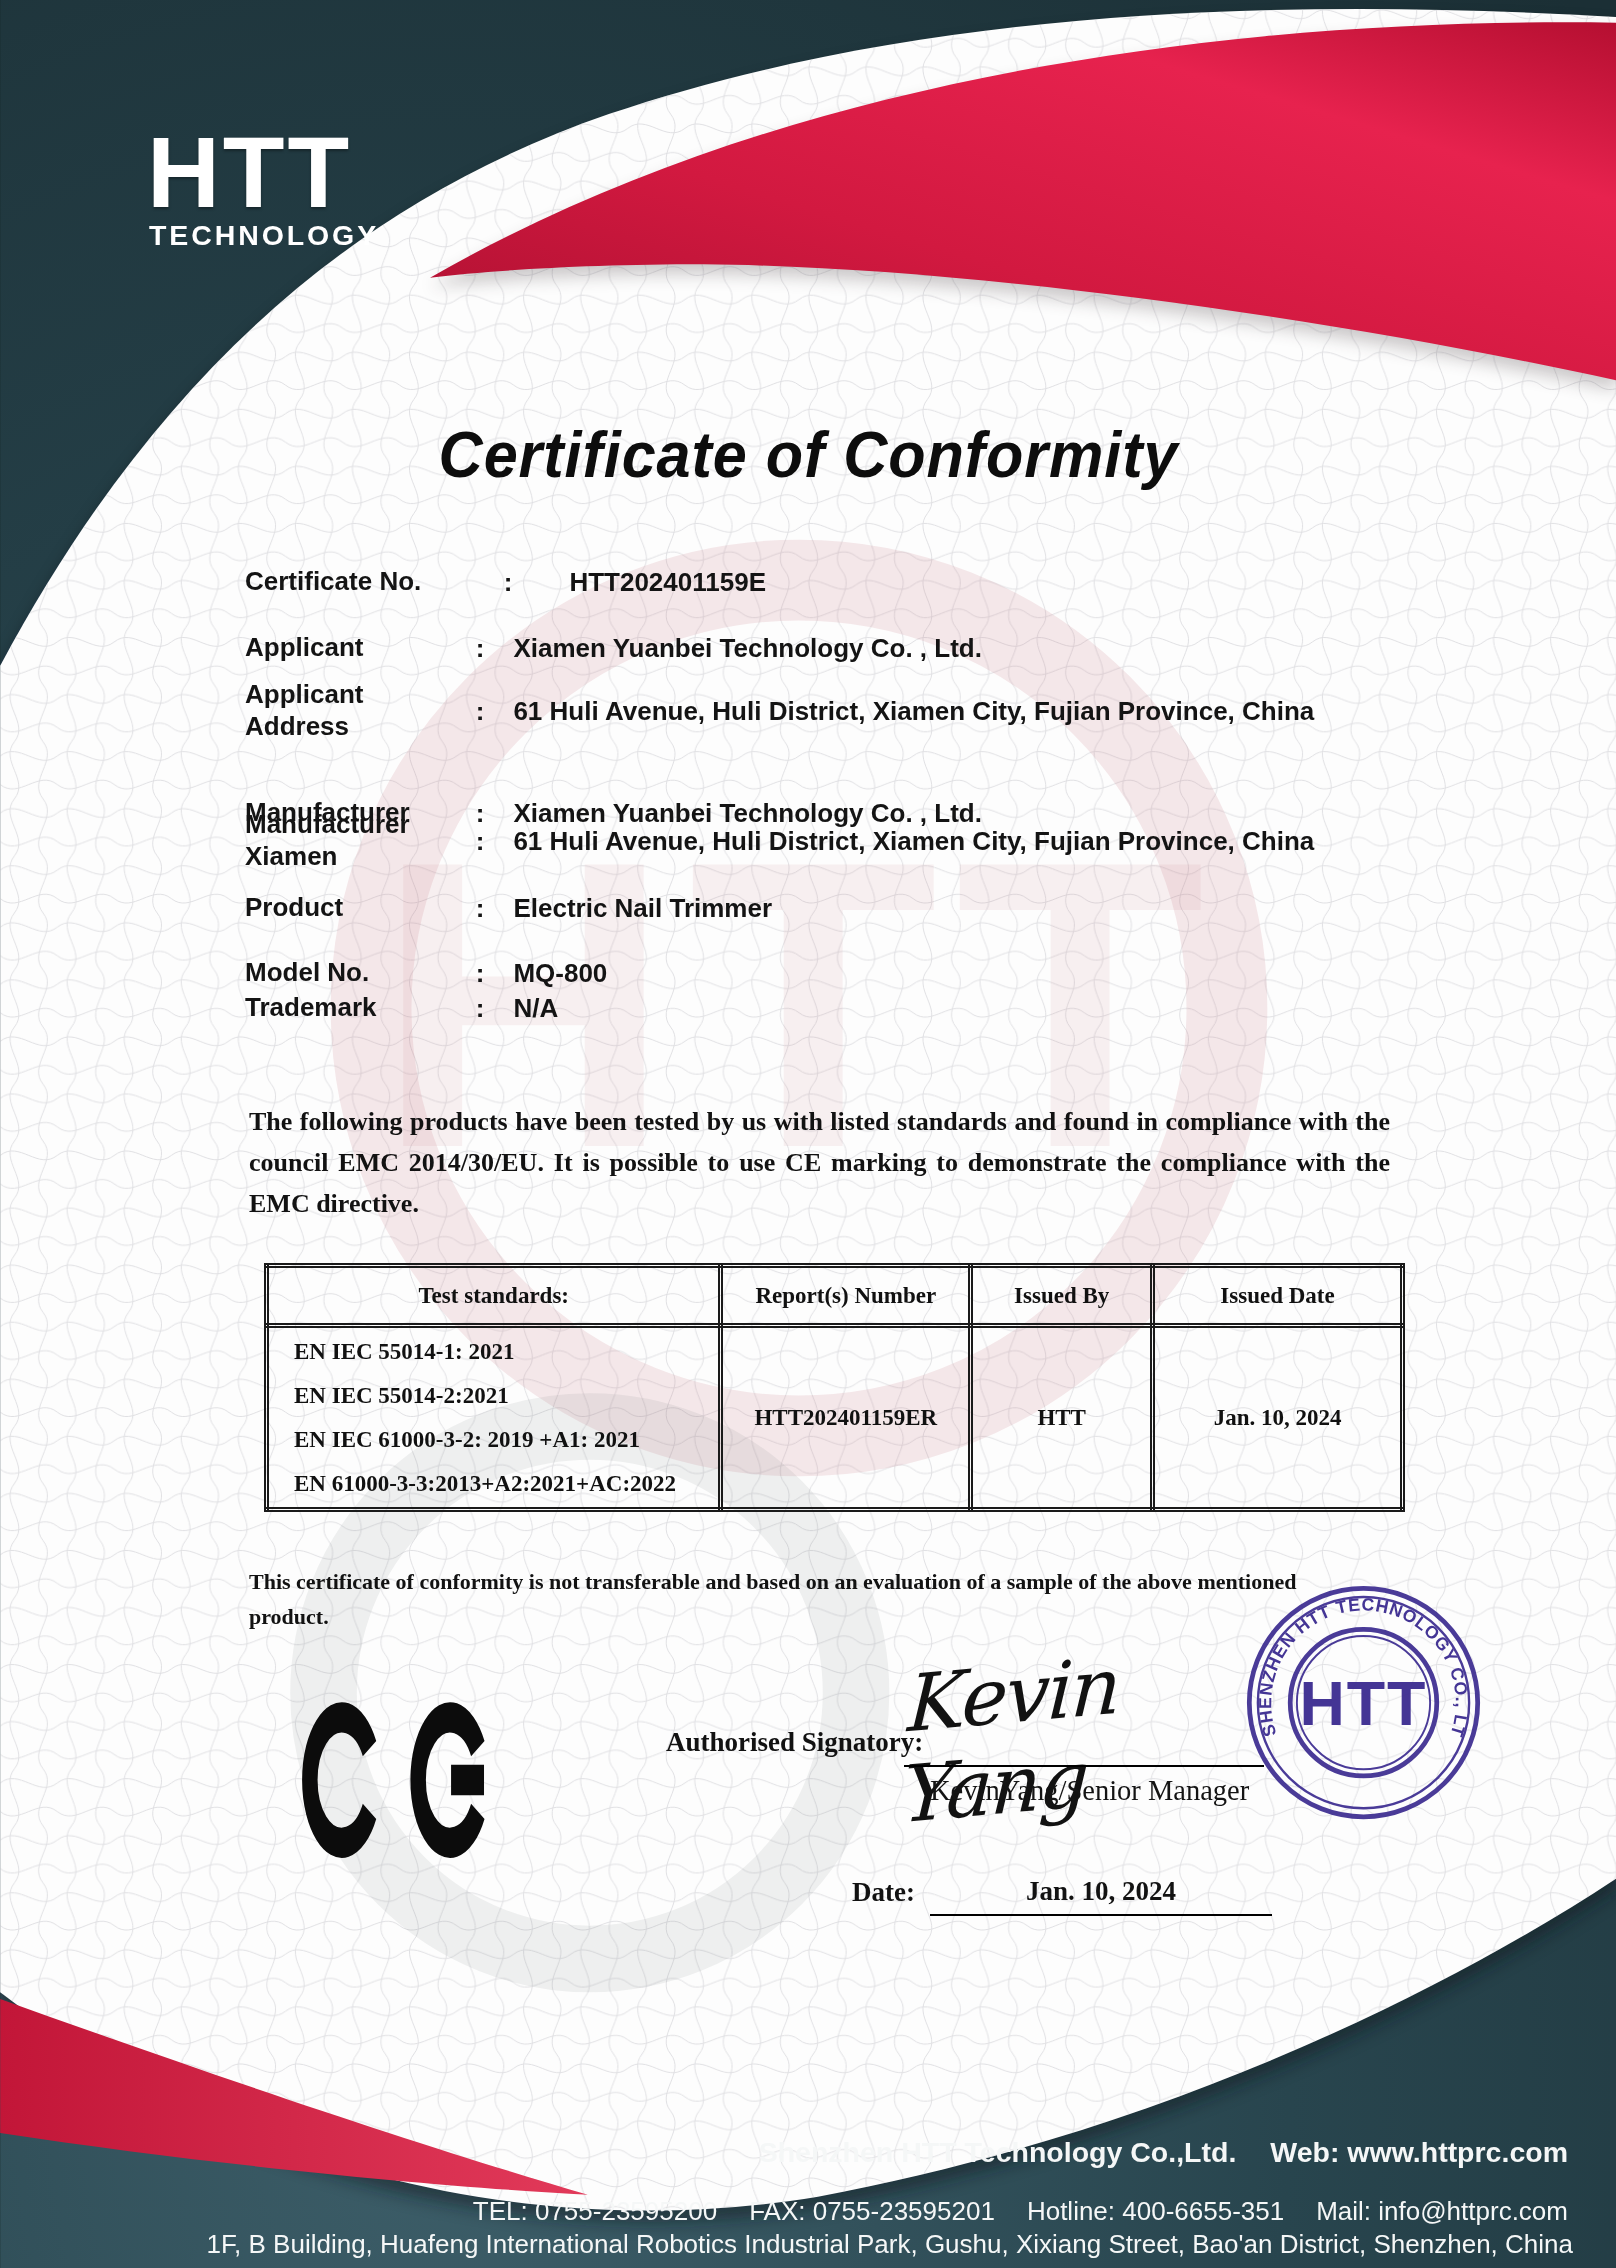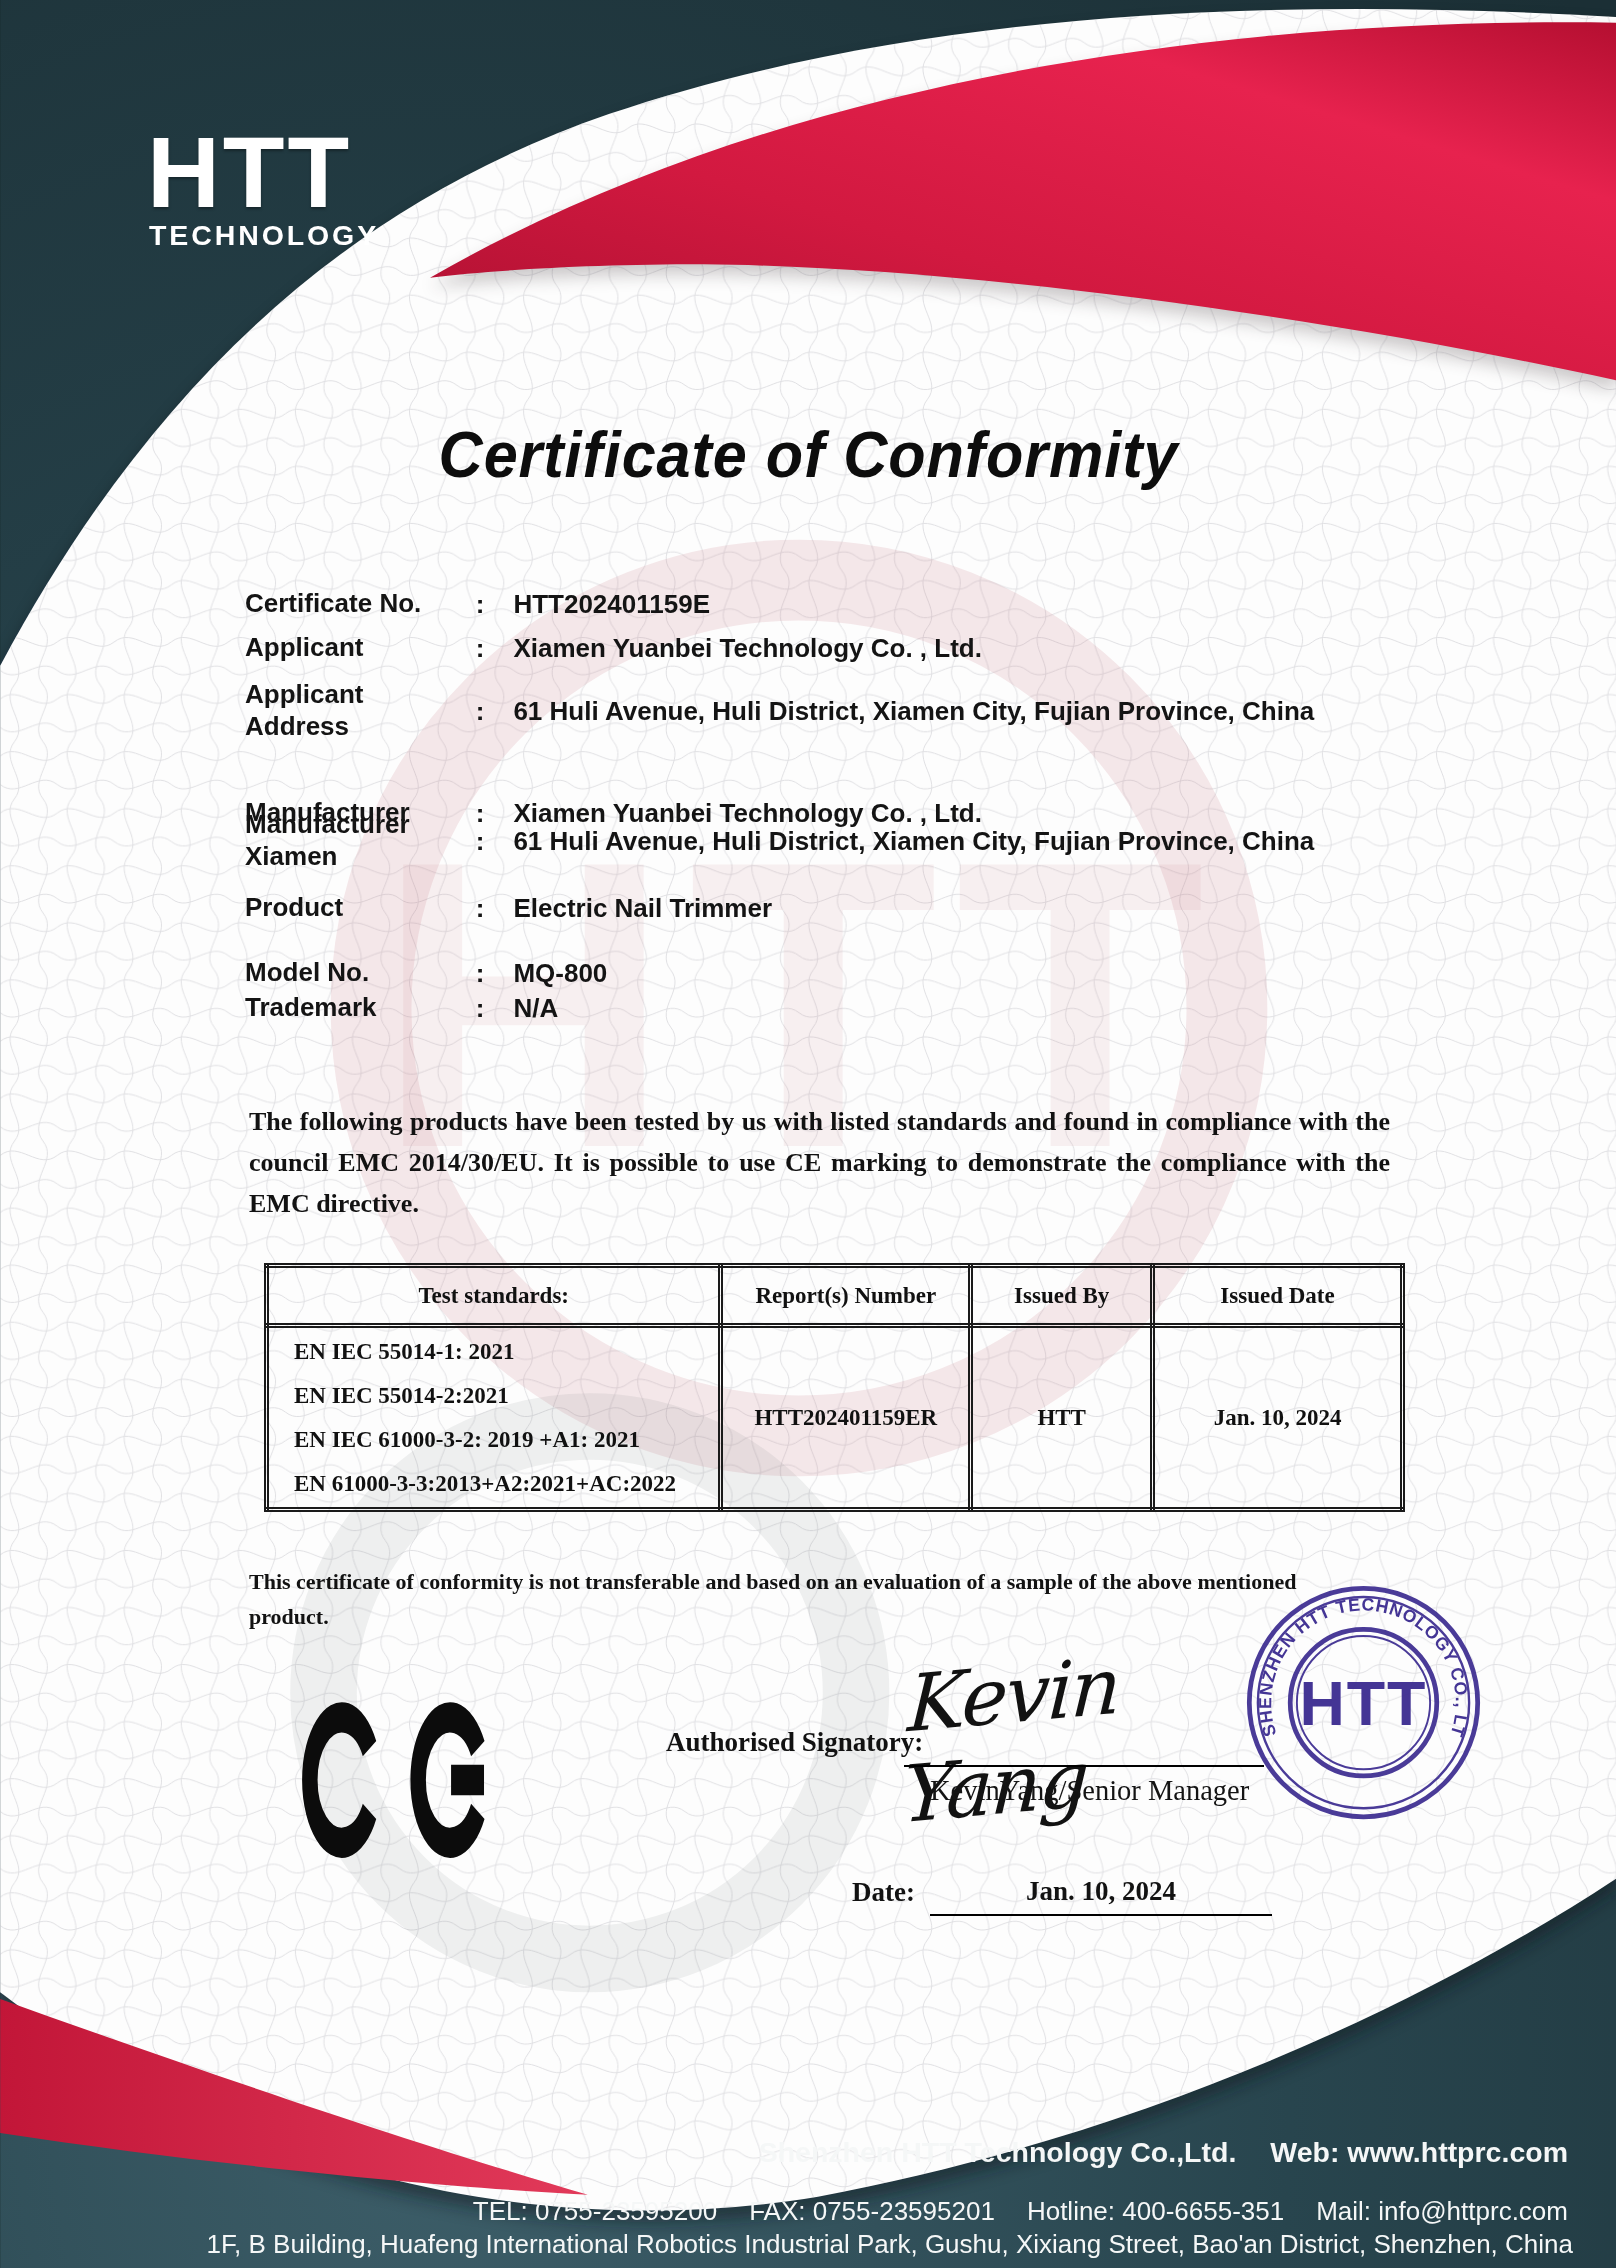--- a/index.html
+++ b/index.html
@@ -110,21 +110,21 @@
     </g>
 
     <path fill="url(#redBottom)" d="M0,2102 C230,2185 460,2262 618,2308 C470,2300 230,2278 0,2243 Z"></path>
   </svg>
 
   <div class="abs z2 logo-title">HTT</div>
   <div class="abs z2 logo-sub">TECHNOLOGY</div>
 
   <div class="abs z2 cert-title">Certificate of Conformity</div>
 
-  <div class="abs z2 frow" style="top:586px;height:36px;">
+  <div class="abs z2 frow" style="top:564px;height:36px;gap:28px;">
     <div class="lbl">Certificate No.</div>
     <div class="col">:</div>
     <div class="val">HTT202401159E</div>
   </div>
   <div class="abs z2 frow" style="top:630px;height:36px;">
     <div class="lbl">Applicant</div>
     <div class="col">:</div>
     <div class="val">Xiamen Yuanbei Technology Co. , Ltd.</div>
   </div>
   <div class="abs z2 frow" style="top:675px;height:72px;">

